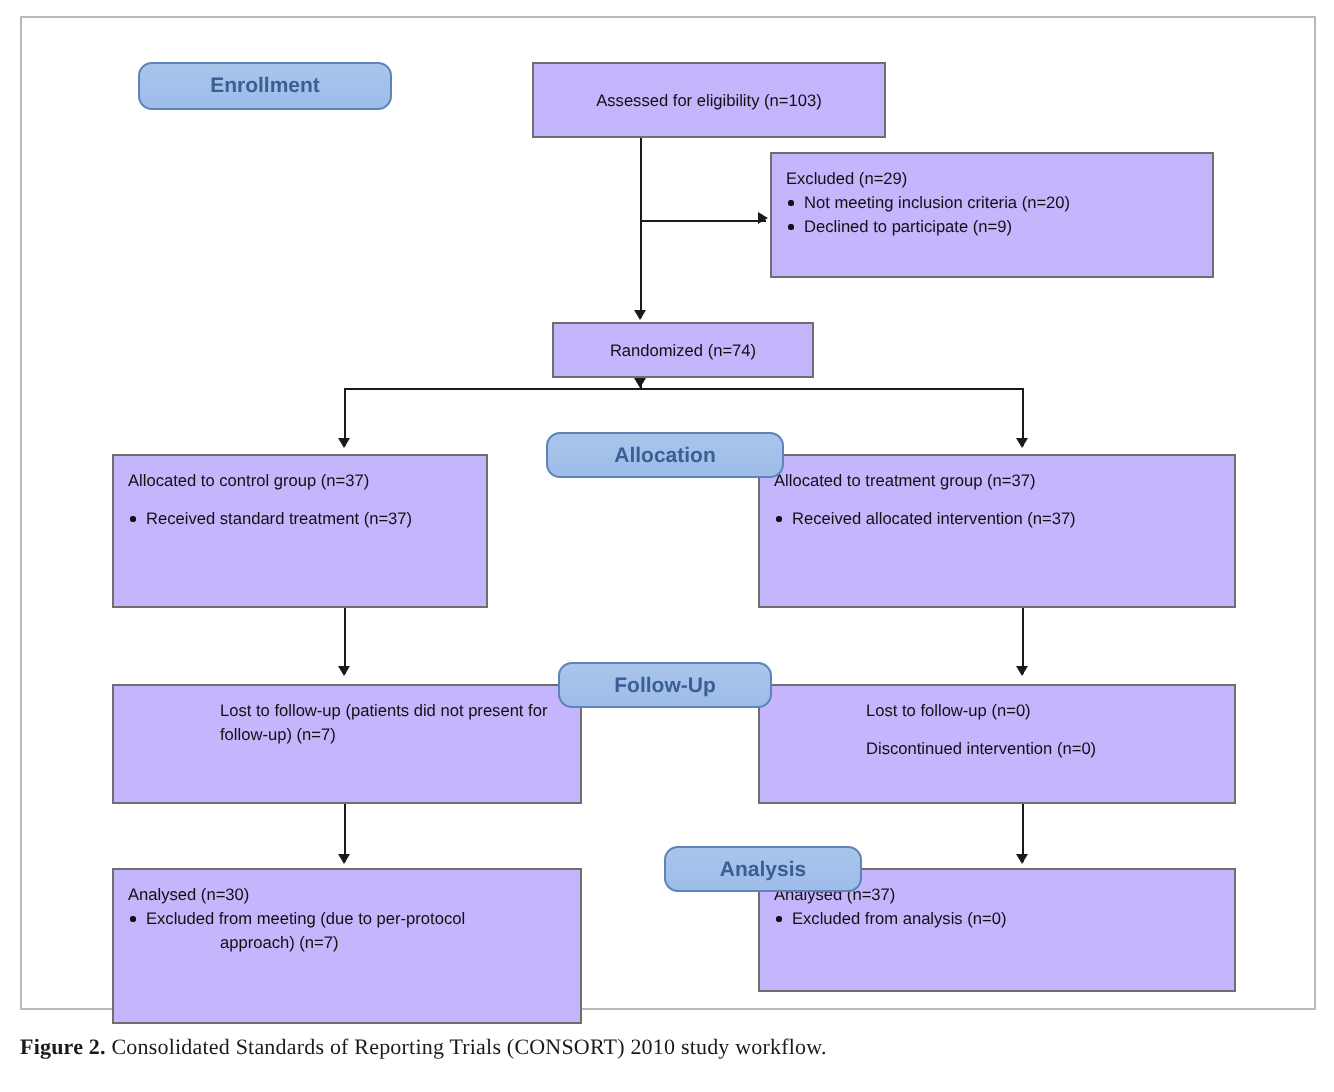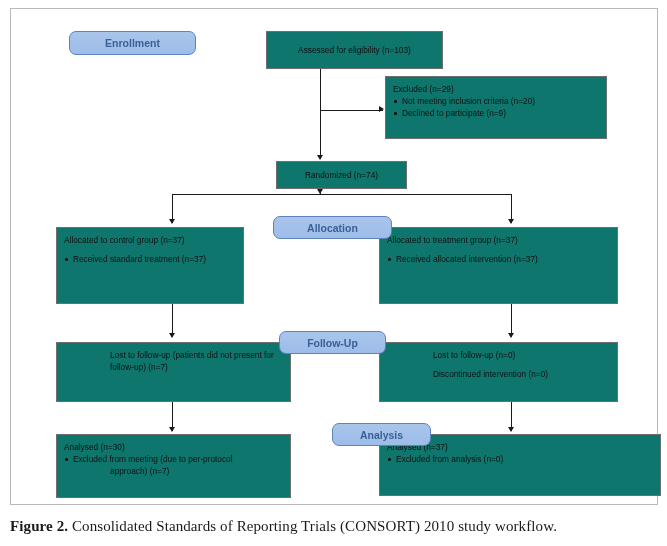--- a/index.html
+++ b/index.html
@@ -25,21 +25,21 @@
     border: 1px solid #b9b9b9;
     background: #ffffff;
     box-sizing: border-box;
   }
 
   
   .flow-box {
     position: absolute;
     box-sizing: border-box;
     border: 1px solid #6e6e6e;
-    background: #0f766e;
+    background: #c4b5fd;
     font-size: 8.3px;
     line-height: 1.45;
     color: #101010;
     padding: 6px 7px 4px 7px;
   }
   .flow-box.center {
     display: flex;
     align-items: center;
     justify-content: center;
     padding: 0;
@@ -109,21 +109,21 @@
     border-left: 5.4px solid #1a1a1a;
   }
 
   
   #caption {
     position: absolute;
     left: 10px;
     top: 518px;
     width: 640px;
     font-family: "Liberation Serif", "DejaVu Serif", serif;
-    font-size: 15px;
+    font-size: 11px;
     color: #1a1a1a;
     letter-spacing: 0.1px;
   }
   #caption .cap-label { font-weight: bold; }
 </style>
 </head>
 <body>
 
 <div id="figure-frame">
 
@@ -192,27 +192,27 @@
     <span class="wrapline">Discontinued intervention (n=0)</span>
   </div>
 
   <div class="vline" style="left:161px; top:393px; height:29px;"></div>
   <div class="arrow-down" style="left:157.6px; top:418px;"></div>
   <div class="vline" style="left:500px; top:393px; height:29px;"></div>
   <div class="arrow-down" style="left:496.6px; top:418px;"></div>
 
   <div class="stage-badge" style="left:273px; top:414px; width:99px; height:23px;margin-left:48px;">Analysis</div>
 
-  <div class="flow-box" style="left:45px; top:425px; width:235px; height:64px;">
+  <div class="flow-box" style="left:45px; top:425px; width:235px; height:78px;">
     <span class="line">Analysed  (n=30)</span>
     <span class="bullet">Excluded from meeting (due to per-protocol</span>
     <span class="wrapline">approach) (n=7)</span>
   </div>
 
-  <div class="flow-box" style="left:368px; top:425px; width:282px; height:62px;">
+  <div class="flow-box" style="left:368px; top:425px; width:239px; height:62px;">
     <span class="line">Analysed  (n=37)</span>
     <span class="bullet">Excluded from analysis (n=0)</span>
   </div>
 
 </div>
 
 <div id="caption">
   <span class="cap-label">Figure 2.</span>
   <span>Consolidated Standards of Reporting Trials (CONSORT) 2010 study workflow.</span>
 </div>

